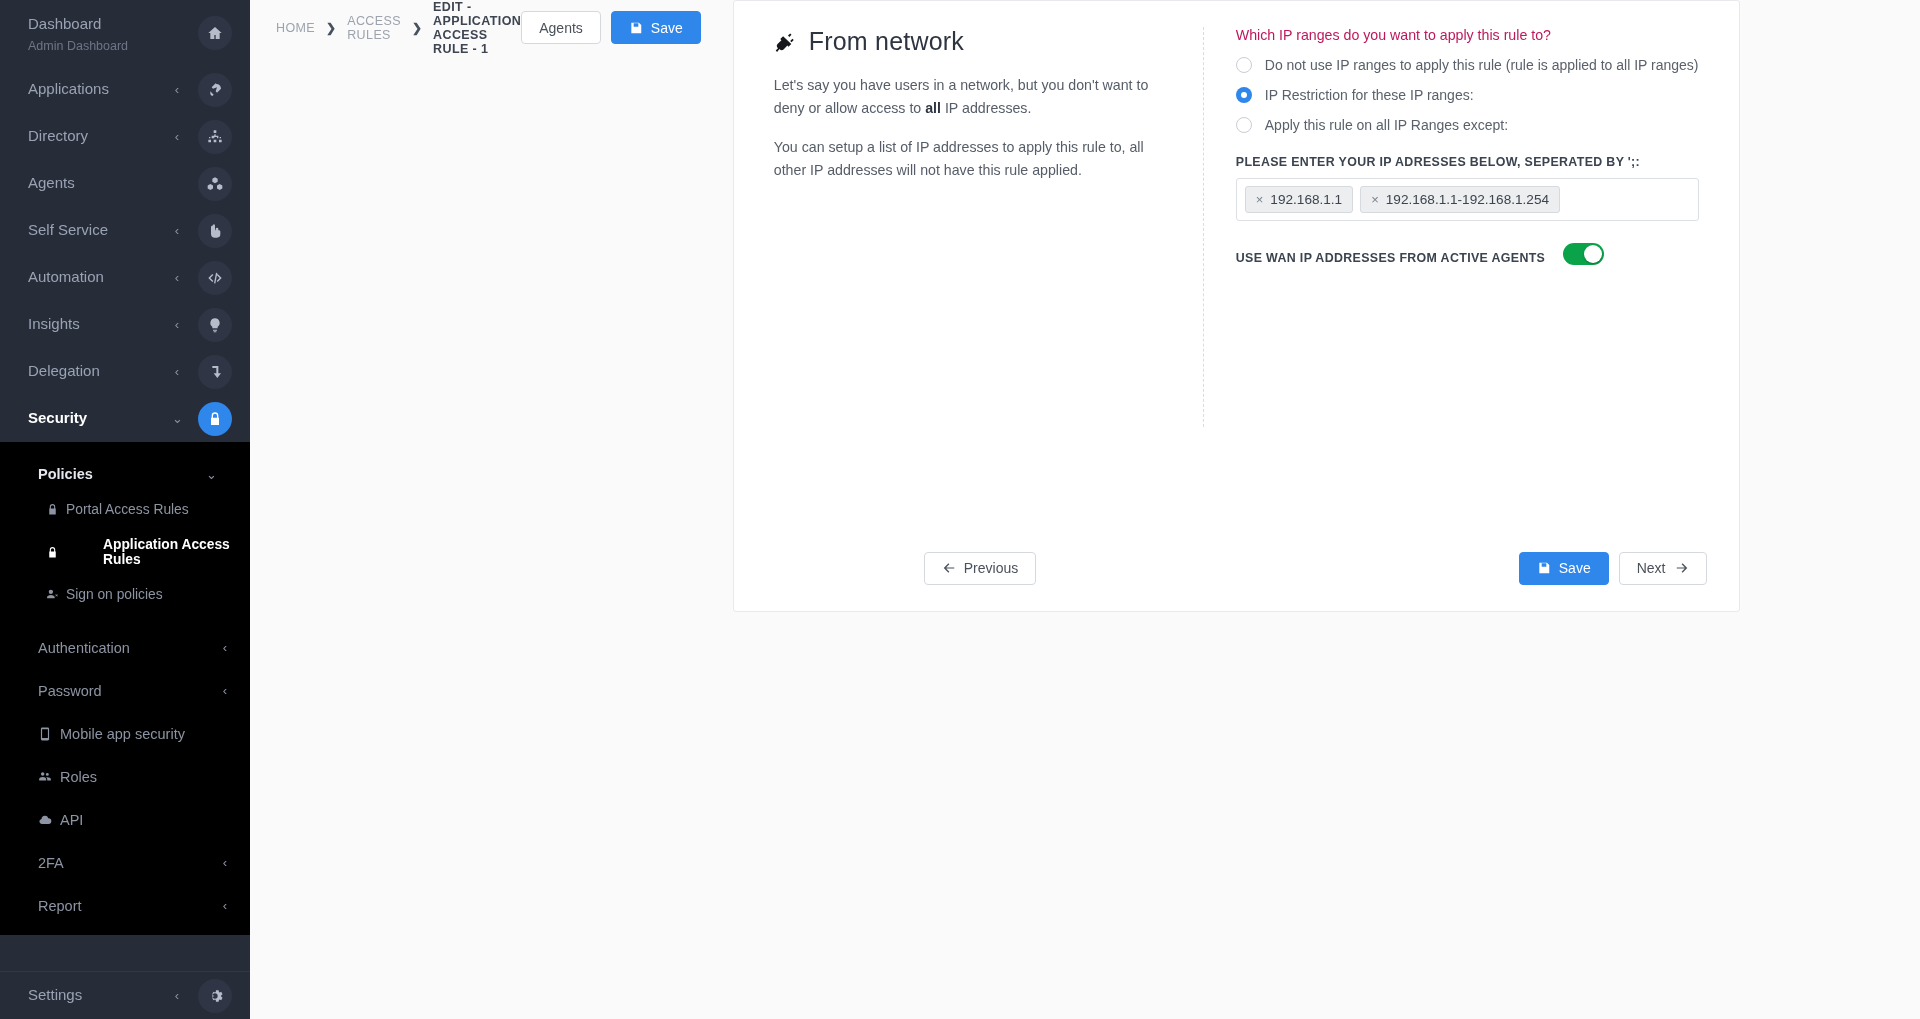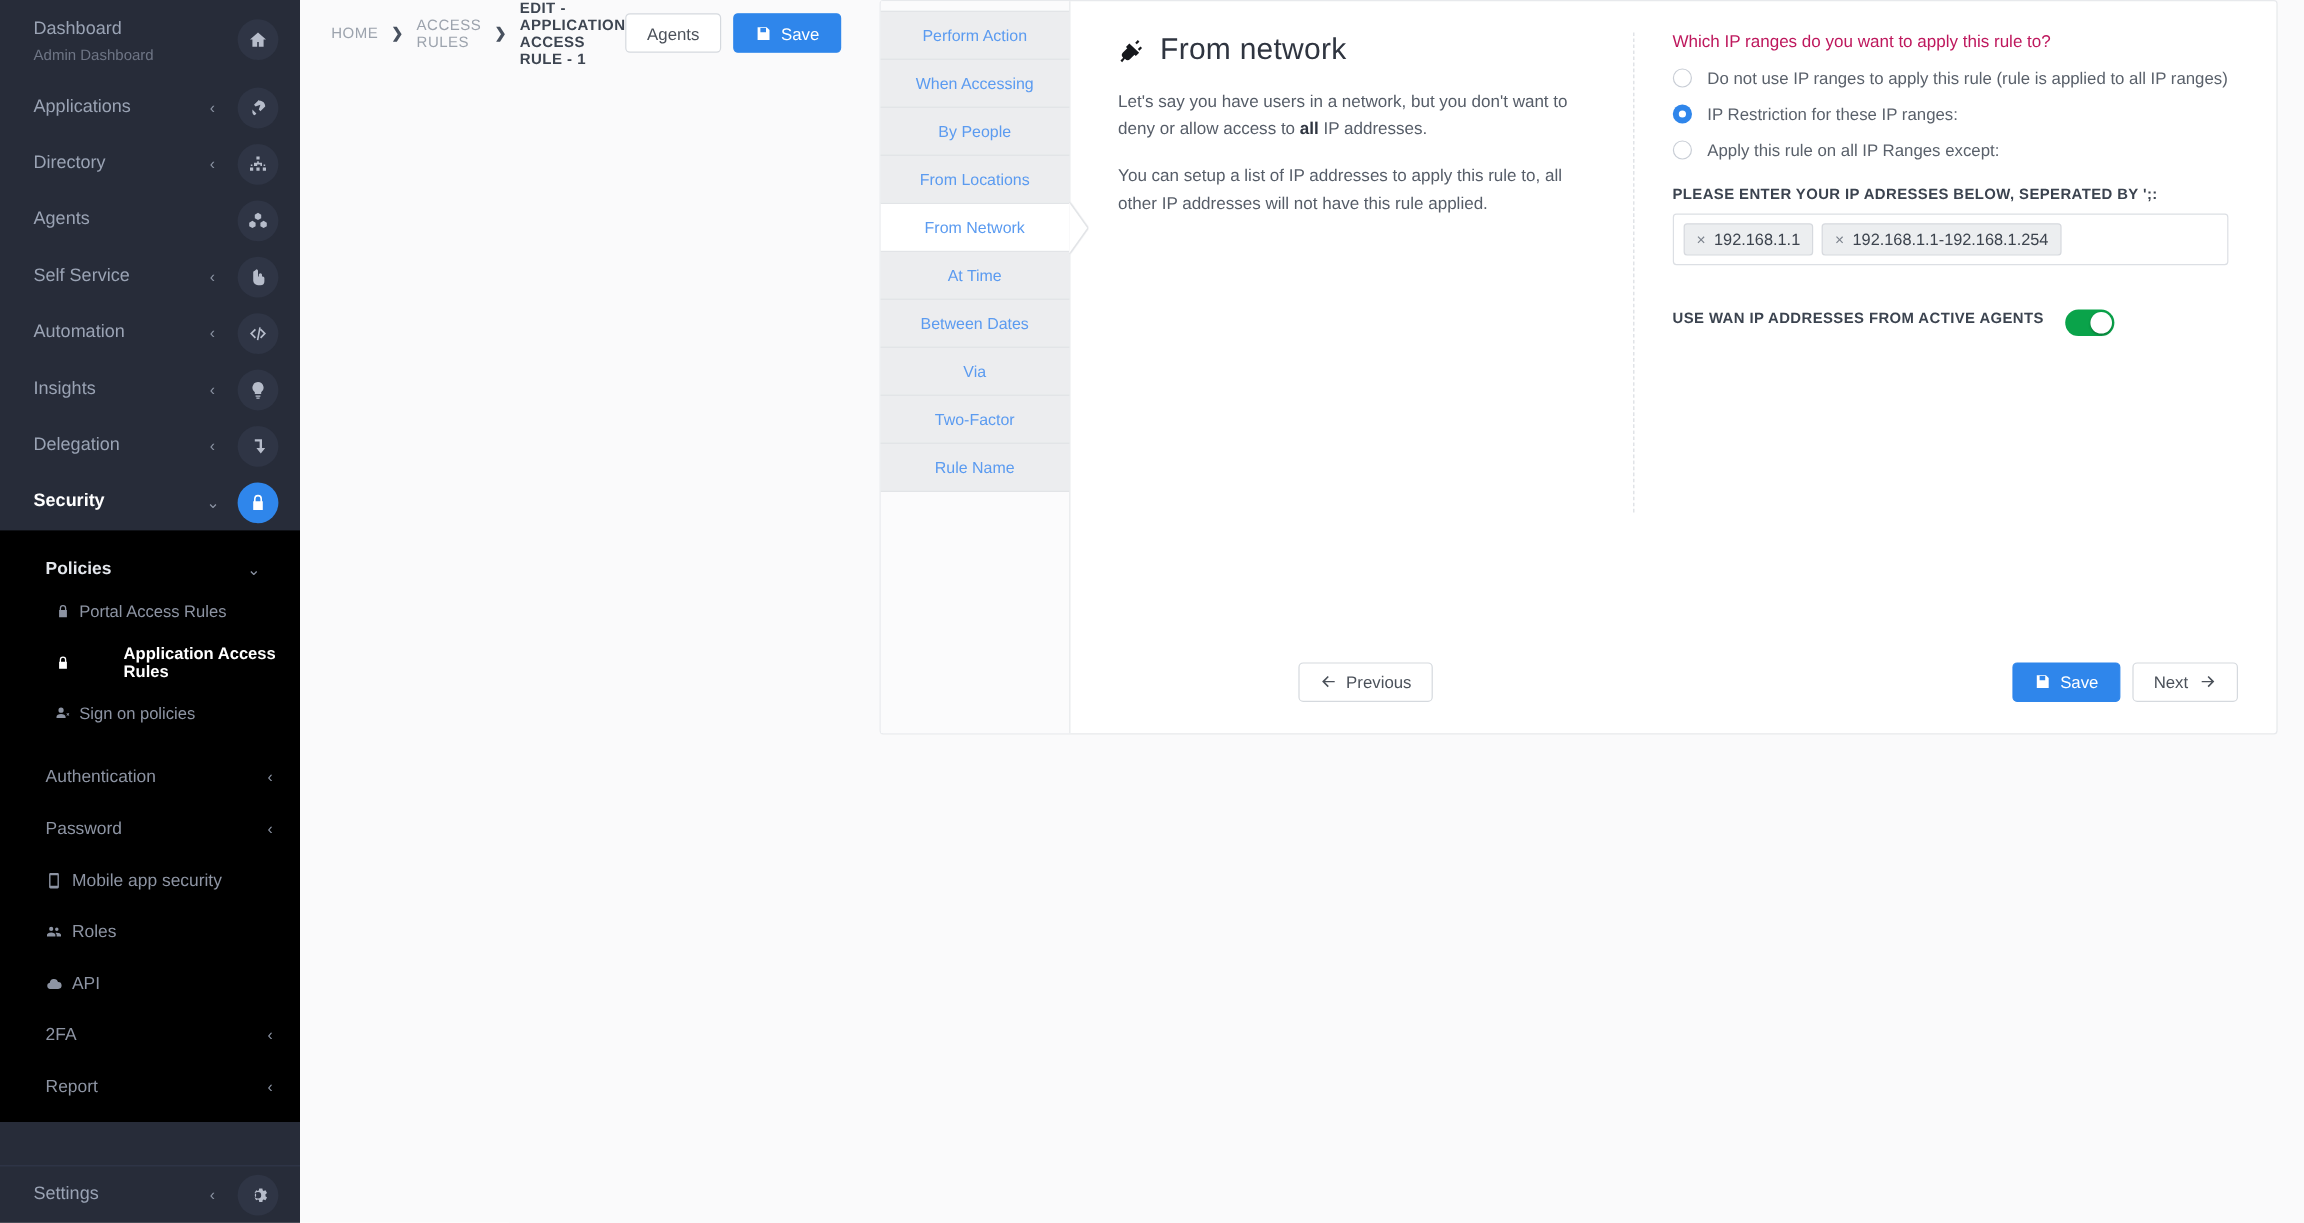--- a/index.html
+++ b/index.html
@@ -183,21 +183,21 @@
     min-height: 42px; padding: 7px 8px; display: flex; align-items: center;
     flex-wrap: wrap; gap: 7px; cursor: text;
   }
   .tag {
     display: inline-flex; align-items: center;
     background: #eceef0; border: 1px solid #d6d9de; border-radius: 3px;
     height: 27px; padding: 0 10px; font-size: 13.6px; color: #3d444e;
   }
   .tag .x { color: #7b828c; margin-right: 7px; font-size: 13px; cursor: pointer; }
 
-  .togrow { display: flex; align-items: flex-start; margin-top: 37px; }
+  .togrow { display: flex; align-items: flex-end; margin-top: 22px; }
   .togrow .tl {
     font-size: 12.4px; color: #3b434f; font-weight: bold; letter-spacing: .35px;
     margin-right: 18px;
   }
   .toggle {
     width: 41px; height: 22px; border-radius: 11px; background: #0aa34a;
     position: relative; cursor: pointer; flex: 0 0 41px;
   }
   .toggle .knob {
     position: absolute; top: 2px; left: 21px;
@@ -424,32 +424,20 @@
       <button class="btn primary">
         <svg viewBox="0 0 24 24">
             <path d="M4 3h13l4 4v14H4zm4 1v6h8V4zm-1 10h10v6H7z"></path>
           </svg>
         <span>Save</span>
       </button>
     </div>
 
     <div class="card">
 
-      <div class="steps">
-        <div class="step">Perform Action</div>
-        <div class="step">When Accessing</div>
-        <div class="step">By People</div>
-        <div class="step">From Locations</div>
-        <div class="step active">From Network</div>
-        <div class="step">At Time</div>
-        <div class="step">Between Dates</div>
-        <div class="step">Via</div>
-        <div class="step">Two-Factor</div>
-        <div class="step">Rule Name</div>
-      </div>
 
       <div class="body">
         <div class="panes">
 
           <div class="pane-left">
             <h1 class="h1">
               <svg class="plug" viewBox="0 0 24 24">
                   <path d="M16.2 3.4 14 5.6l1.3 1.3 2.2-2.2zM9.1 6.3 6.3 9.1l1.1 1.1-3.6 3.6a3 3 0 0 0 0 4.2l.2.2-2.3 2.3 1.4 1.4L5.4 19l.2.2a3 3 0 0 0 4.2 0l3.6-3.6 1.1 1.1 2.8-2.8zM18.4 8.7l-2.2 2.2 1.3 1.3 2.2-2.2z"></path>
                 </svg>
               <span>From network</span>

